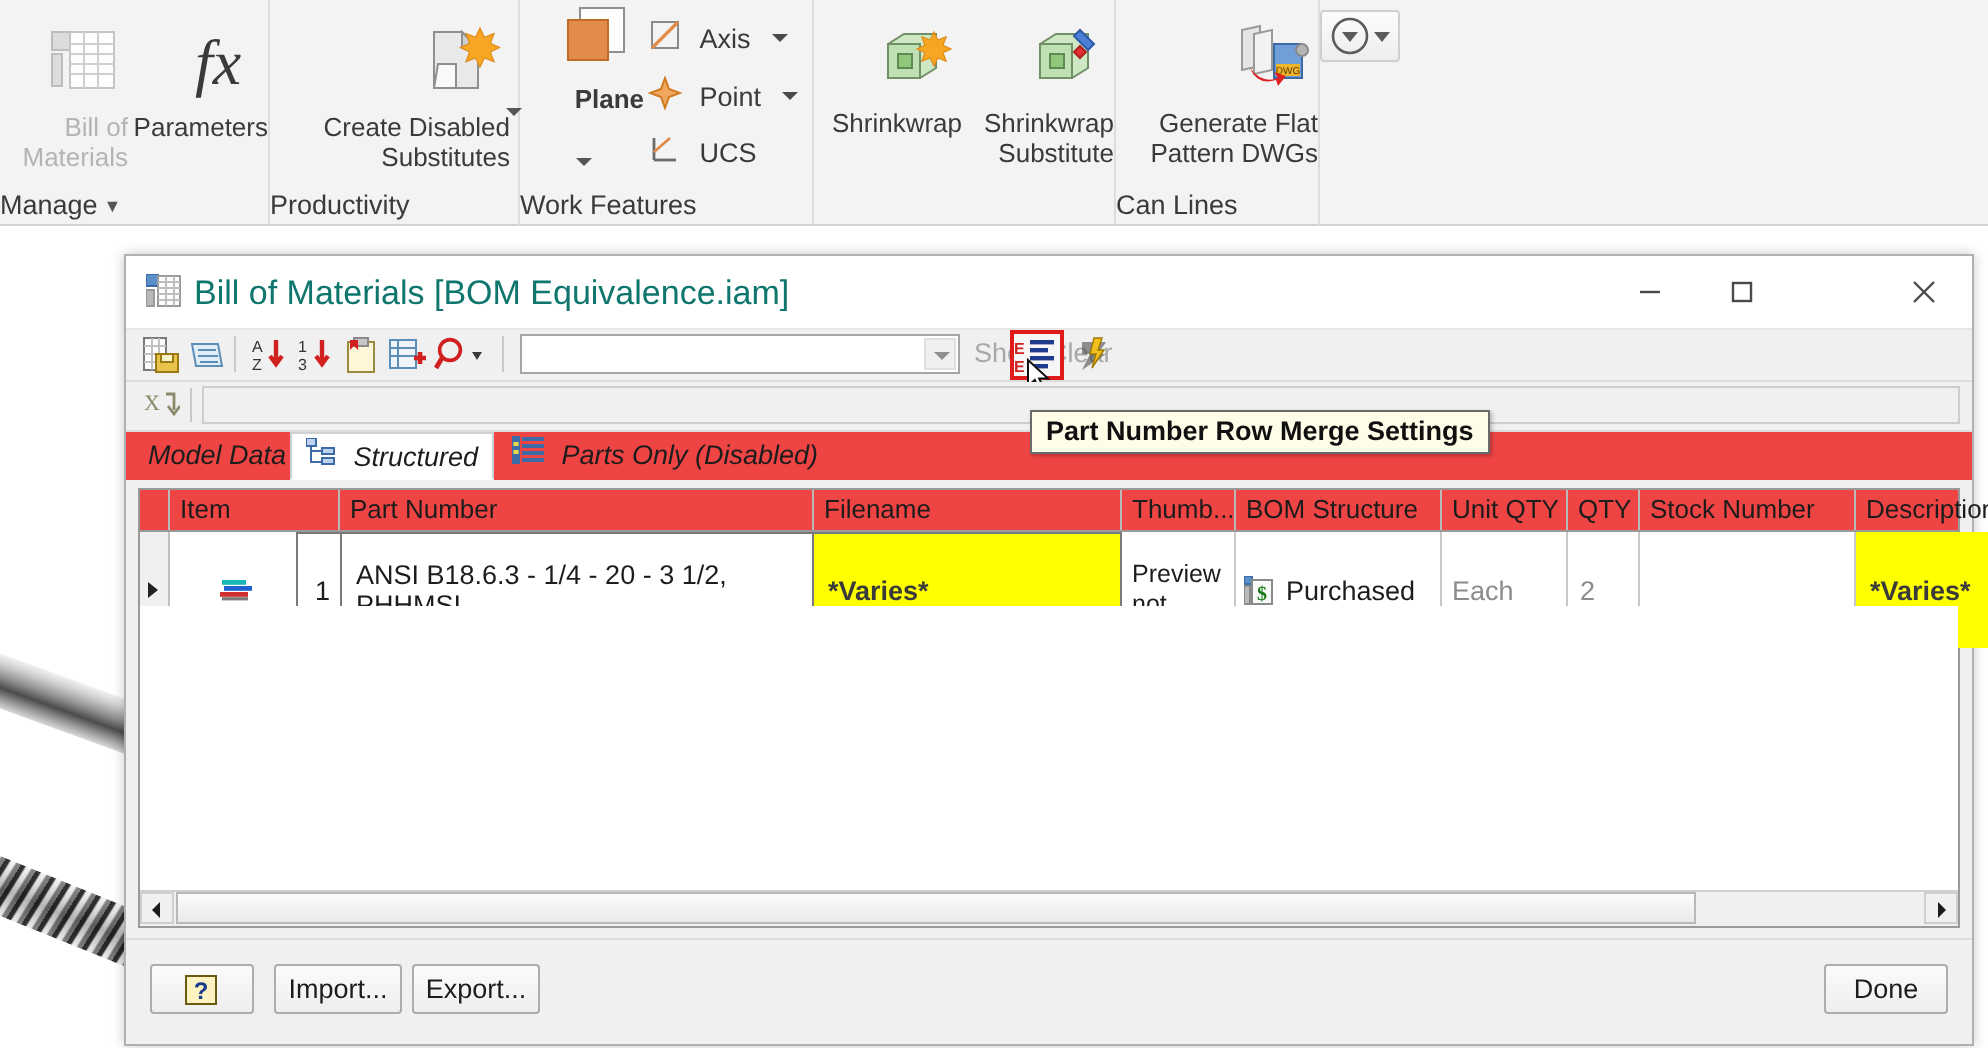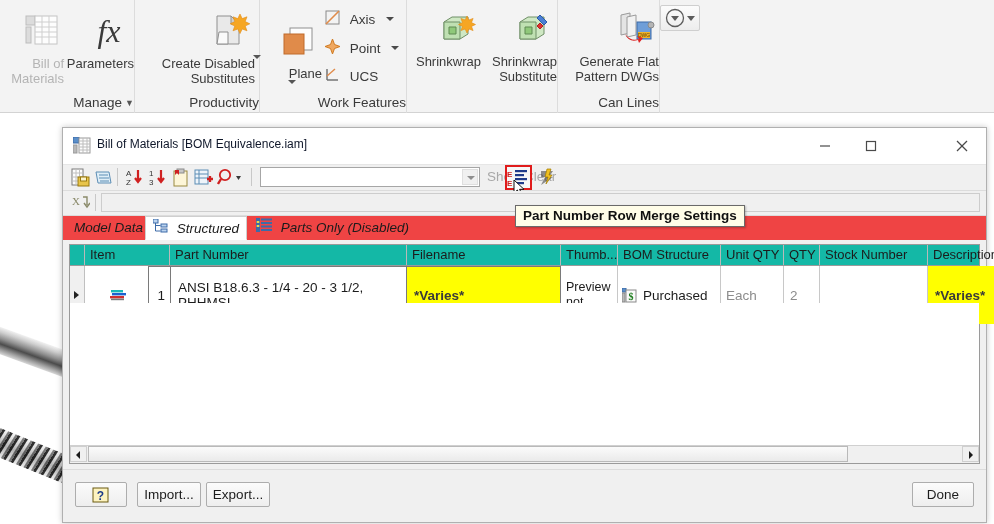--- a/index.html
+++ b/index.html
@@ -19,21 +19,21 @@
     box-sizing:border-box;
   }
   .rib-panel{
     position:absolute;top:0;height:113px;
     box-sizing:border-box;
     border-right:1px solid #dcdcdc;
   }
   .rib-panel.noborder{border-right:none;}
   .panel-title{
     position:absolute;bottom:3px;left:0;width:100%;
-    text-align:right;font-size:13.5px;color:#3a3a3a;
+    text-align:left;font-size:13.5px;color:#3a3a3a;
     white-space:nowrap;
   }
   .panel-title .tri{font-size:9px;color:#555;margin-left:3px;vertical-align:middle;}
 
   .bigbtn{
     position:absolute;text-align:right;font-size:13px;color:#3a3a3a;
     line-height:15px;
   }
   .bigbtn.disabled{color:#b4b4b4;}
   .bigicon{display:block;margin:0 auto 3px auto;}
@@ -86,21 +86,21 @@
     border:1px solid #b0b0b0;
     box-shadow:0 0 6px rgba(0,0,0,.22);
     box-sizing:border-box;
   }
   .titlebar{
     position:relative;height:36px;background:#ffffff;
     border-bottom:1px solid #e6e6e6;
   }
   .title-ico{position:absolute;left:10px;top:9px;}
   .title-txt{
-    position:absolute;left:34px;top:9px;font-size:12px;color:#0f172a;
+    position:absolute;left:34px;top:9px;font-size:17px;color:#0f766e;
     white-space:nowrap;
   }
   .wbtn{
     position:absolute;top:0;width:46px;height:35px;cursor:default;
   }
   .wbtn svg{position:absolute;left:50%;top:50%;transform:translate(-50%,-50%);}
   .wbtn.min{right:138px;} .wbtn.max{right:92px;} .wbtn.close{right:0px;width:48px;}
 
   .toolbar{
     position:relative;height:25px;background:#f0f0f0;
@@ -158,21 +158,21 @@
   .tab.active{background:#ffffff;border:1px solid #cfcfcf;border-bottom:1px solid #ffffff;}
   .tab .tico{display:inline-block;vertical-align:middle;margin-right:5px;}
   .tab .tlbl{display:inline-block;vertical-align:middle;}
 
   
   .gridwrap{
     position:absolute;left:6px;top:116px;right:6px;bottom:58px;
     background:#ffffff;border:1px solid #9a9a9a;box-sizing:border-box;
   }
   .ghead{
-    position:relative;height:20px;background:#14b8a6;border-bottom:1px solid #9a9a9a;
+    position:relative;height:20px;background:#ef4444;border-bottom:1px solid #9a9a9a;
   }
   .gh{
     position:absolute;top:0;height:20px;box-sizing:border-box;
     border-right:1px solid #b9b9b9;
     font-size:13px;color:#1c1c1c;line-height:20px;padding-left:5px;
     white-space:nowrap;overflow:hidden;
   }
   .gh.blank{border-right:1px solid #b9b9b9;}
   .grow{
     position:relative;height:58px;
@@ -293,21 +293,21 @@
       </div>
       <div style="position:absolute;left:118px;top:45px;">
         <span class="mini-caret"></span>
       </div>
       <div class="panel-title">
         <span>Productivity</span>
       </div>
     </div>
 
     <div class="rib-panel" style="left:260px;width:147px;">
-      <div class="bigbtn" style="left:4px;top:24px;width:58px;">
+      <div class="bigbtn" style="left:4px;top:0;width:58px;font-weight:bold;">
         <span class="bigicon">
           <svg width="46" height="36" viewBox="0 0 46 36">
             <rect x="14" y="4" width="22" height="22" fill="#fdfdfd" stroke="#8f8f8f"></rect>
             <rect x="8" y="10" width="20" height="20" fill="#e08b4a" stroke="#c06b2a"></rect>
           </svg>
         </span>
         <span>Plane</span>
       </div>
       <div style="position:absolute;left:28px;top:70px;">
         <span class="mini-caret"></span>

